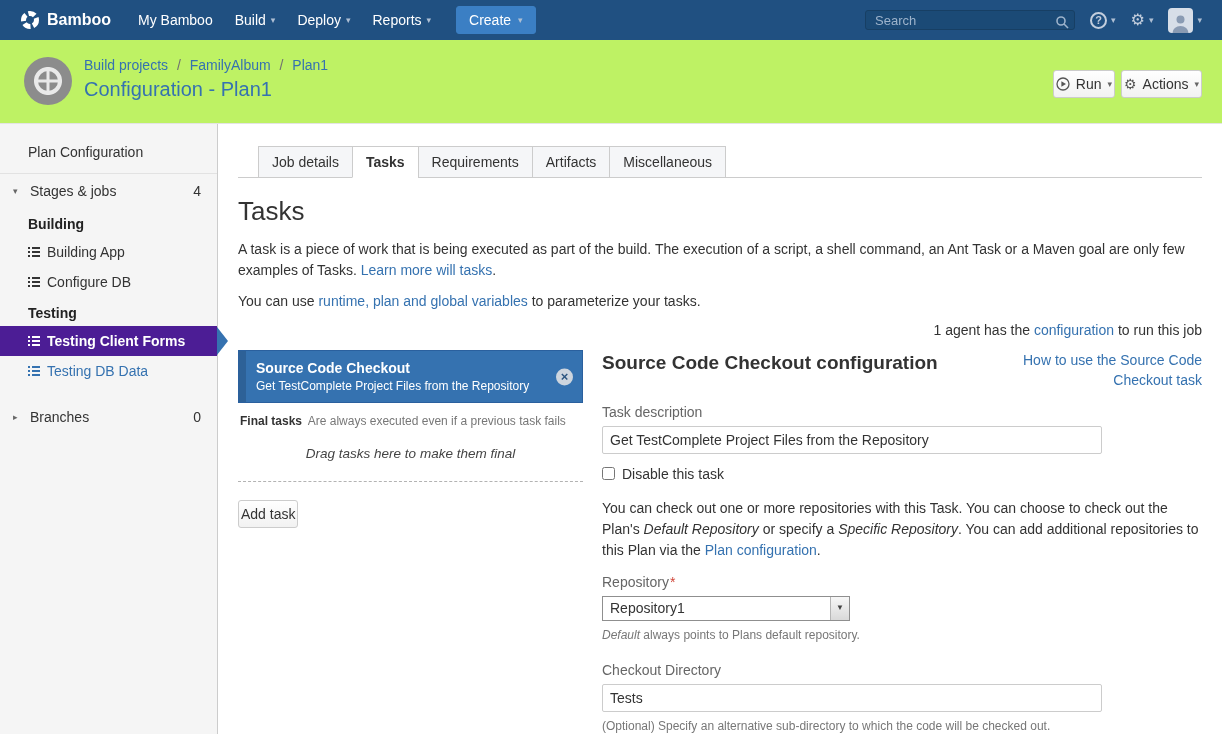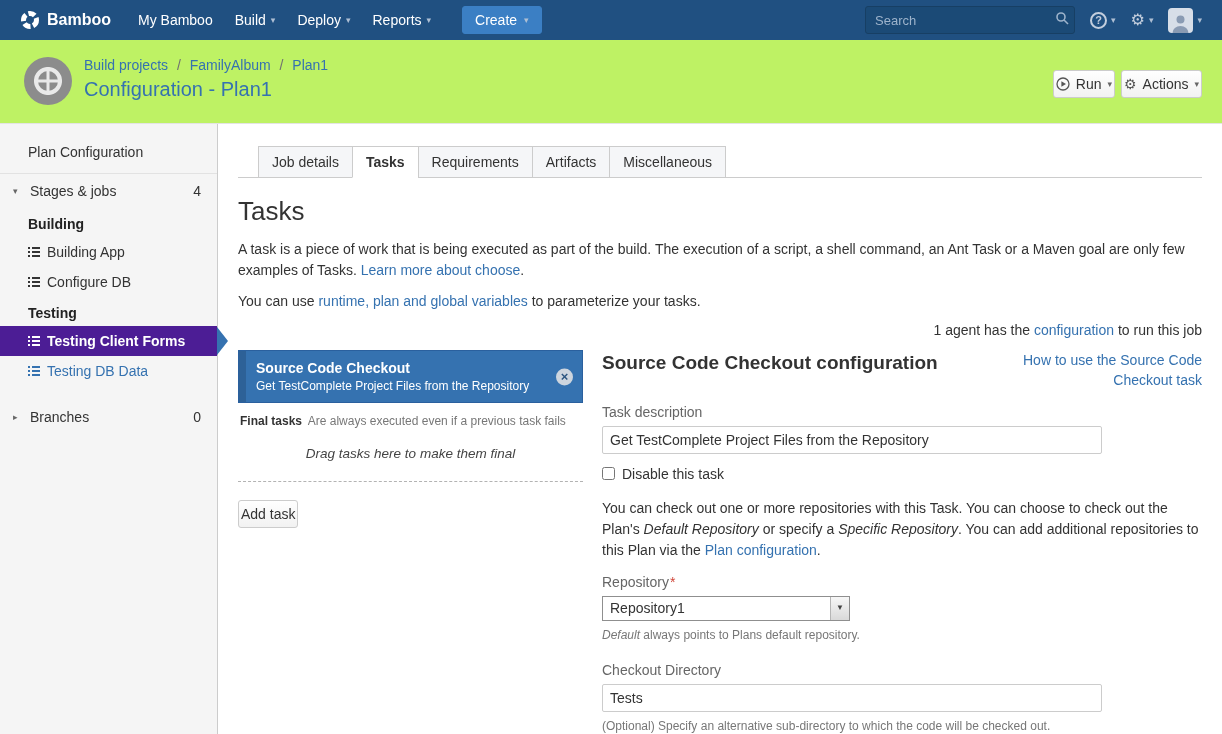--- a/index.html
+++ b/index.html
@@ -13,26 +13,26 @@
 
   
   .topnav { height:40px; flex-shrink:0; background:#205081; color:#fff;
             display:flex; align-items:center; padding:7px 20px; }
   .brand { display:flex; align-items:center; gap:7px; margin-right:16px; color:#fff; }
   .brand-label { font-size:16px; font-weight:bold; }
   .nav-item { color:#fff; font-size:14px; padding:0 11px; height:48px;
               display:inline-flex; align-items:center; gap:5px; }
   .caret { font-size:9px; color:#aebfd4; line-height:1; }
   .caret.dark { color:#666; }
-  .create-btn { margin-left:20px; background:#3b7fc4; border:1px solid #3b7fc4; color:#fff;
+  .create-btn { margin-left:14px; background:#3b7fc4; border:1px solid #3b7fc4; color:#fff;
                 font-size:14px; padding:5px 12px; border-radius:3px; cursor:pointer;
                 display:inline-flex; align-items:center; gap:7px; font-family:inherit; }
   .nav-right { margin-left:auto; display:flex; align-items:center; gap:15px; }
   .search-box { position:relative; }
-  .search-input { width:210px; height:28px; background:#1b4a76; border:1px solid #173f64;
+  .search-input { width:210px; height:20px; background:#1b4a76; border:1px solid #173f64;
                   border-radius:3px; color:#fff; padding:0 26px 0 9px; font-size:13px;
                   font-family:inherit; outline:none; }
   .search-input::placeholder { color:#9db3cb; }
   .search-icon { position:absolute; right:6px; top:5px; }
   .icon-menu { display:inline-flex; align-items:center; gap:4px; color:#c3cedd; }
   .help-circle { width:17px; height:17px; border-radius:50%; border:2px solid #c3cedd;
                  color:#c3cedd; font-size:11px; font-weight:bold;
                  display:inline-flex; align-items:center; justify-content:center; }
   .gear-glyph { font-size:16px; color:#c3cedd; line-height:1; }
   .user-avatar { width:25px; height:25px; border-radius:4px; background:#d7dee8;
@@ -294,21 +294,21 @@
       <div class="tab">Job details</div>
       <div class="tab active">Tasks</div>
       <div class="tab">Requirements</div>
       <div class="tab">Artifacts</div>
       <div class="tab">Miscellaneous</div>
     </div>
 
     <h1 class="tasks-heading">Tasks</h1>
 
     <p class="para">
-      <span>A task is a piece of work that is being executed as part of the build. The execution of a script, a shell command, an Ant Task or a Maven goal are only few examples of Tasks. </span><a>Learn more about choose</a><span>.</span>
+      <span>A task is a piece of work that is being executed as part of the build. The execution of a script, a shell command, an Ant Task or a Maven goal are only few examples of Tasks. </span><a>Learn more will tasks</a><span>.</span>
     </p>
     <p class="para">
       <span>You can use </span><a>runtime, plan and global variables</a><span> to parameterize your tasks.</span>
     </p>
     <div class="agent-note">
       <span>1 agent has the </span><a>configuration</a><span> to run this job</span>
     </div>
 
     <div class="cols">
 

